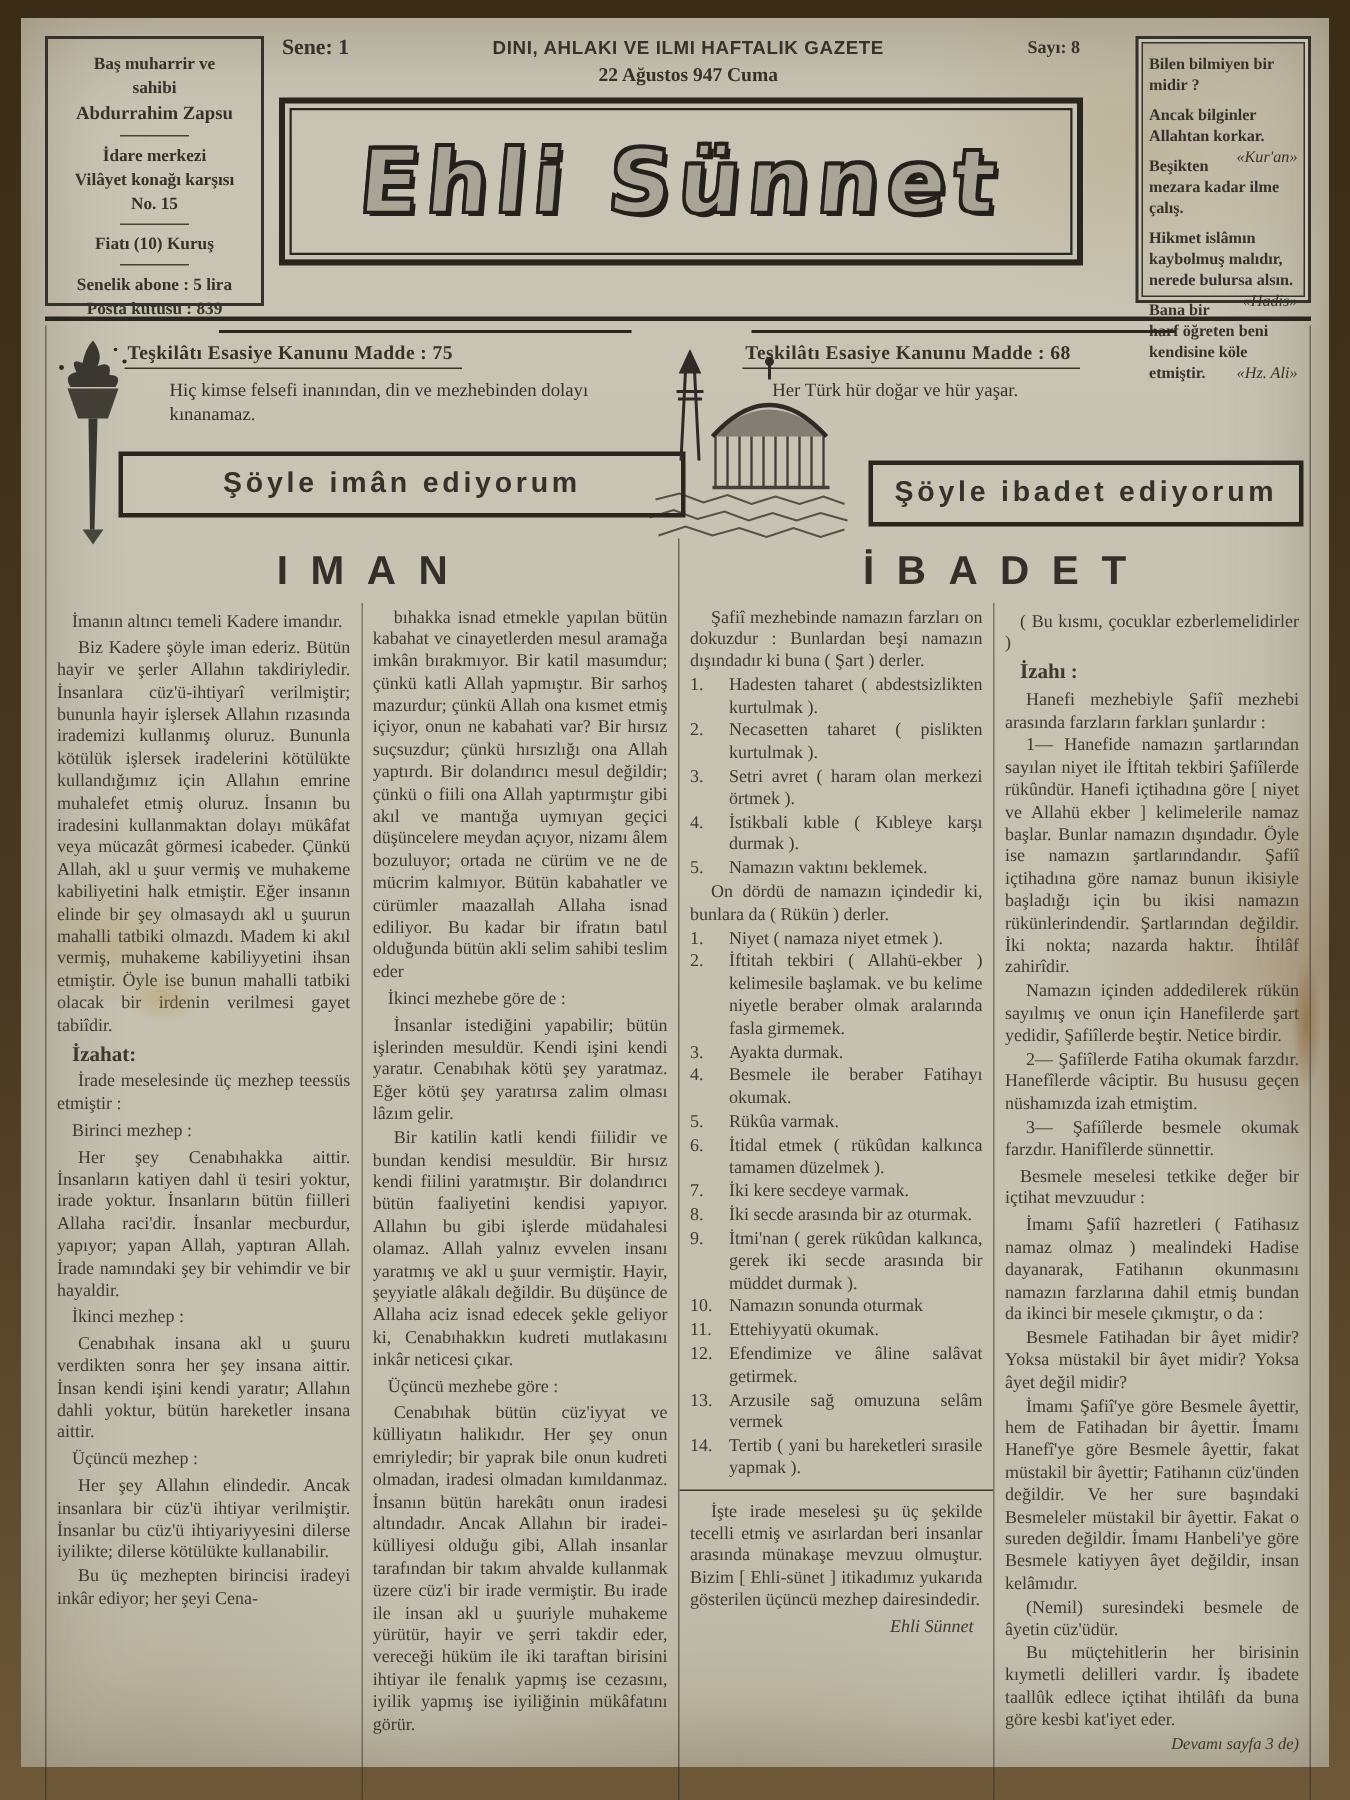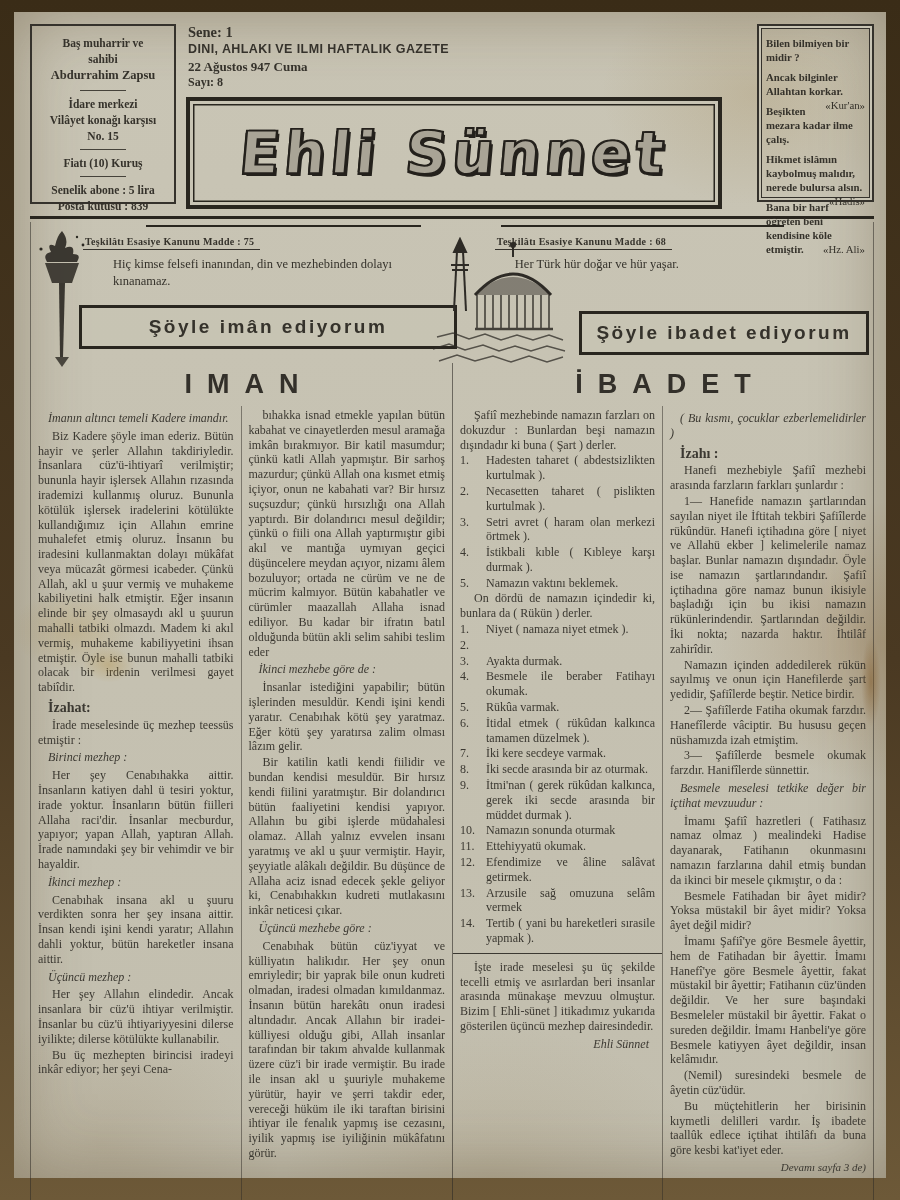--- a/index.html
+++ b/index.html
@@ -24,55 +24,55 @@
   }
   
   .header-grid{display:grid;grid-template-columns:146px 1fr 142px;gap:10px;margin-top:6px;}
   .pub-box{
     border:2.5px solid #35322c;padding:9px 17px;text-align:center;
     font-size:11.5px;font-weight:700;line-height:1.4;height:158px;box-sizing:content-box;
   }
   .pub-box .sep{border:none;border-top:1.5px solid #45423a;width:42%;margin:5px auto;}
   .pub-name{font-size:12.5px;}
   .center-head{display:flex;flex-direction:column;}
-  .top-line{display:flex;justify-content:space-between;align-items:flex-start;font-weight:700;padding:0 2px;flex-direction:column;}
+  .top-line{display:flex;justify-content:space-between;align-items:flex-start;font-weight:700;padding:0 2px;}
   .sene{font-size:14.5px;}
   .sayi{font-size:12px;}
-  .sub-block{line-height:1.35;}
+  .sub-block{text-align:center;line-height:1.35;}
   .subtitle{font-size:12.5px;font-weight:700;letter-spacing:.4px;font-family:"Liberation Sans",sans-serif;}
   .date{font-size:13px;font-weight:700;}
   .masthead-box{
     margin-top:7px;border:4px solid #29261f;height:104px;
     display:flex;align-items:center;justify-content:center;
     box-shadow: inset 0 0 0 3px #c8c4b4, inset 0 0 0 4.5px #29261f;
   }
   .masthead-text{
     font-family:"DejaVu Sans",sans-serif;font-weight:800;font-size:58px;letter-spacing:5px;
     color:#a9a496;-webkit-text-stroke:1.6px #24211c;
     text-shadow:3px 3px 0 #24211c,-1.5px -1.5px 0 #24211c,1.5px -1.5px 0 #24211c,-1.5px 1.5px 0 #24211c,1.5px 1.5px 0 #24211c;
     transform:skewX(-5deg);white-space:nowrap;
   }
   .quotes-box{
     border:2.5px solid #35322c;padding:5px 7px;font-size:10.8px;font-weight:700;line-height:1.3;
     box-shadow: inset 0 0 0 2px #c8c4b4, inset 0 0 0 3px #35322c;
     height:164px;box-sizing:content-box;margin-left:25px;
   }
   .quotes-box .para{margin:5px 0 6px;text-align:left;}
-  .quotes-box .cite{float:right;font-weight:400;}
+  .quotes-box .cite{float:right;font-style:italic;font-weight:400;}
   .rule-heavy{border:none;border-top:3px solid #29261f;margin:7px 0 3px;}
   
   .framed{border-left:1.5px solid rgba(47,44,38,.55);border-right:1.5px solid rgba(47,44,38,.55);}
   .kanun-row{display:flex;padding-top:3px;min-height:62px;}
   .kanun{width:48%;box-sizing:border-box;}
   .kanun.left{padding-left:52px;}
   .kanun.right{margin-left:4%;}
   .kanun-top{border:none;border-top:2.5px solid #29261f;margin:0 0 4px;}
   .kanun.left .kanun-top{width:78%;margin-left:18%;}
   .kanun.right .kanun-top{width:70%;margin-left:8%;}
-  .kanun-title{display:inline-block;font-weight:700;font-size:10px;border-bottom:1.5px solid #35322c;padding:0 6px 2px 2px;letter-spacing:.3px;}
+  .kanun-title{display:inline-block;font-weight:700;font-size:13px;border-bottom:1.5px solid #35322c;padding:0 6px 2px 2px;letter-spacing:.3px;}
   .kanun.right .kanun-title{margin-left:26px;text-align:right;}
   .kanun-quote{margin:6px 0 0 30px;font-size:12.5px;font-weight:500;line-height:1.3;max-width:340px;}
   .kanun.right .kanun-quote{margin-left:46px;}
   
   .banner-row{position:relative;height:74px;}
   .banner{
     position:absolute;border:3px solid #29261f;text-align:center;
     font-family:"Liberation Sans",sans-serif;font-weight:700;font-size:19px;letter-spacing:2.5px;
     padding:8px 0;background:rgba(201,197,181,.35);
   }
@@ -86,21 +86,21 @@
   .half.rt{border-left:1.5px solid rgba(47,44,38,.6);}
   .col-heading{
     margin:4px 0 6px;text-align:center;font-family:"Liberation Sans",sans-serif;
     font-size:27px;font-weight:800;letter-spacing:15px;padding-left:15px;color:#33302a;
   }
   .cols2{display:grid;grid-template-columns:1fr 1fr;}
   .cols2 .col:first-child{border-right:1px solid rgba(47,44,38,.5);}
   .col{padding:2px 7px 0;height:800px;overflow:hidden;font-size:12px;line-height:14.8px;color:#3b3831;}
   .para{margin:0 0 1px;text-align:justify;}
   .para.normal{text-indent:14px;}
-  .para.italic{font-style:italic;margin:3px 0;text-indent:10px;}
+  .para.italic{margin:3px 0;text-indent:10px;}
   .para.subhead{font-size:14px;font-weight:700;margin:6px 0 2px;text-indent:10px;text-align:left;}
   .para.li{display:flex;gap:4px;margin:1px 0;}
   .para.li .num{min-width:22px;}
   .para.li .txt{flex:1;text-align:justify;}
   .para.signature{text-align:right;font-style:italic;margin:3px 6px 0 0;}
   .para.note{text-align:right;font-style:italic;font-size:11px;margin-top:2px;}
   .col-hr{border:none;border-top:1.5px solid #3b3831;margin:7px -7px 6px;}
   .stain{position:absolute;pointer-events:none;border-radius:50%;}
   .stain.s1{right:2px;top:610px;width:26px;height:120px;background:radial-gradient(closest-side,rgba(125,85,35,.5),transparent 75%);}
   .stain.s2{left:60px;top:630px;width:70px;height:46px;background:radial-gradient(closest-side,rgba(175,132,40,.30),transparent 75%);}
@@ -266,20 +266,21 @@
                   <span class="num">5.</span>
                   <span class="txt">Namazın vaktını beklemek.</span>
                 </div>
                 <p class="para normal">On dördü de namazın içindedir ki, bunlara da ( Rükün ) derler.</p>
                 <div class="para li">
                   <span class="num">1.</span>
                   <span class="txt">Niyet ( namaza niyet etmek ).</span>
                 </div>
                 <div class="para li">
                   <span class="num">2.</span>
+                  <span class="txt">İftitah tekbiri ( Allahü-ekber ) kelimesile başlamak. ve bu kelime niyetle beraber olmak aralarında fasla girmemek.</span>
                 </div>
                 <div class="para li">
                   <span class="num">3.</span>
                   <span class="txt">Ayakta durmak.</span>
                 </div>
                 <div class="para li">
                   <span class="num">4.</span>
                   <span class="txt">Besmele ile beraber Fatihayı okumak.</span>
                 </div>
                 <div class="para li">

